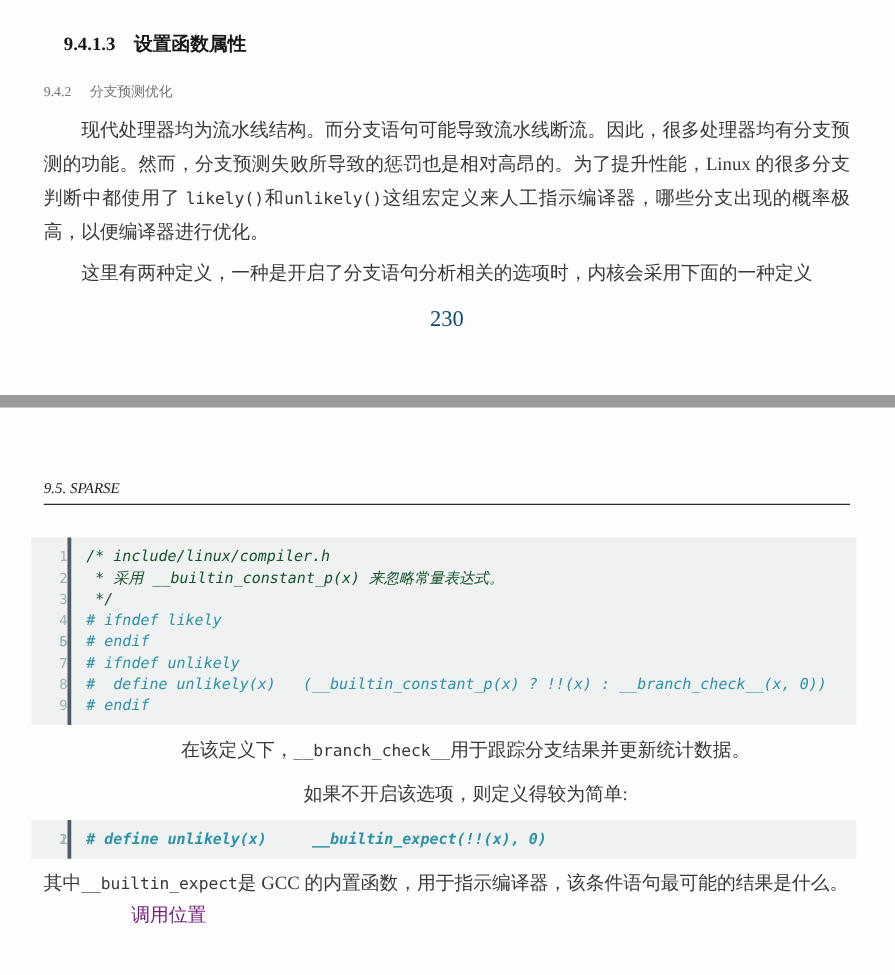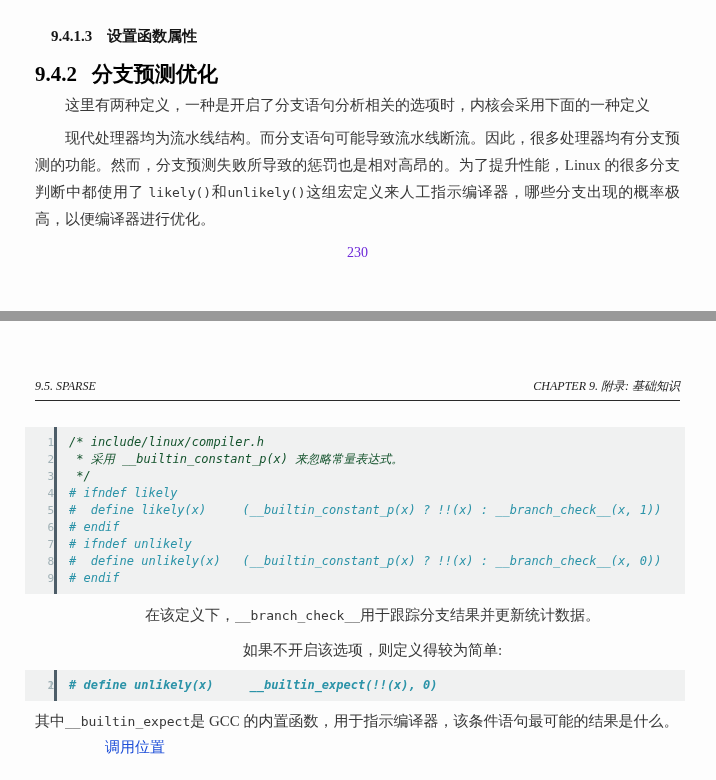--- a/index.html
+++ b/index.html
@@ -3,26 +3,26 @@
 <meta charset="utf-8">
 <style>
   html,body{margin:0;padding:0;}
   body{
     width:716px;height:780px;overflow:hidden;position:relative;
     background:#fdfdfd;color:#383838;
     font-family:"Liberation Serif","DejaVu Serif",serif;
   }
   .page1{padding:10px 36px 0 35px;}
   .h-sub{margin:16px;font-size:15px;line-height:20px;font-weight:bold;color:#161616;}
-  .h-sec{margin:12px 0 0 0;font-size:21px;line-height:24px;font-weight:bold;color:#000000;}
+  .h-sec{margin:12px 0 0 0;font-size:11px;line-height:24px;font-weight:normal;color:#737373;}
   .h-num{font-family:"Liberation Serif","DejaVu Serif",serif;}
   .h-title{margin-left:15px;font-family:"Liberation Sans","DejaVu Sans",sans-serif;}
   p.body{margin:6px 0 0 0;font-size:15px;line-height:27px;text-align:justify;text-indent:2em;}
   .tt{font-family:"DejaVu Sans Mono","Liberation Mono",monospace;font-size:13px;}
-  .pageno{margin-top:12px;text-align:center;font-size:14px;color:#6d28d9;}
+  .pageno{margin-top:12px;text-align:center;font-size:18px;color:#0c4a6e;}
   .divider{height:10px;background:#999999;margin-top:50px;width:716px;}
   .runhead{
     margin:57px 36px 0 35px;display:flex;justify-content:space-between;align-items:baseline;
     font-style:italic;font-size:12px;color:#1c1c1c;
     border-bottom:1.6px solid #2a2a2a;padding-bottom:5px;
   }
   .codeblock{
     position:relative;margin:26px 31px 0 25px;background:#f0f1f1;
     padding:7px 6px 7px 44px;
     font-family:"DejaVu Sans Mono","Liberation Mono",monospace;
@@ -34,47 +34,46 @@
   .codeblock.second{margin-top:6px;}
   .code-line{position:relative;white-space:pre;}
   .code-line .ln{
     position:absolute;left:-41px;width:26px;text-align:right;
     color:#9fb0b5;font-style:normal;font-size:11px;
   }
   .code-line.comment .ct{color:#14532d;}
   .code-line.bold .ct{font-weight:bold;}
   .para-indent{margin:8px 36px 0 35px;font-size:15px;line-height:27px;text-indent:2em;text-align:center;}
   .para-flush{margin:8px 36px 0 35px;font-size:15px;line-height:25.5px;text-align:justify;}
-  .partial{margin:2px 0 0 105px;color:#1d4ed8;font-size:15px;line-height:20px;}
+  .partial{margin:2px 0 0 105px;color:#701a75;font-size:15px;line-height:20px;}
 </style>
 </head>
 <body>
 
 <div class="page1">
   <h3 class="h-sub"><span class="h-num">9.4.1.3</span><span class="h-title">设置函数属性</span></h3>
   <h2 class="h-sec"><span class="h-num">9.4.2</span><span class="h-title">分支预测优化</span></h2>
+  <p class="body"><span>现代处理器均为流水线结构。而分支语句可能导致流水线断流。因此，很多处理器均有分支预测的功能。然而，分支预测失败所导致的惩罚也是相对高昂的。为了提升性能，Linux 的很多分支判断中都使用了 </span><span class="tt">likely()</span><span>和</span><span class="tt">unlikely()</span><span>这组宏定义来人工指示编译器，哪些分支出现的概率极高，以便编译器进行优化。</span></p>
   <p class="body">这里有两种定义，一种是开启了分支语句分析相关的选项时，内核会采用下面的一种定义</p>
-  <p class="body"><span>现代处理器均为流水线结构。而分支语句可能导致流水线断流。因此，很多处理器均有分支预测的功能。然而，分支预测失败所导致的惩罚也是相对高昂的。为了提升性能，Linux 的很多分支判断中都使用了 </span><span class="tt">likely()</span><span>和</span><span class="tt">unlikely()</span><span>这组宏定义来人工指示编译器，哪些分支出现的概率极高，以便编译器进行优化。</span></p>
   <div class="pageno">230</div>
 </div>
 
 <div class="divider"></div>
 
 <div class="runhead">
   <span>9.5. SPARSE</span>
-  <span>CHAPTER 9. 附录: 基础知识</span>
 </div>
 
 <div class="codeblock">
   <div class="code-lines">
       <div class="code-line comment"><span class="ln">1</span><span class="ct">/* include/linux/compiler.h</span></div>
       <div class="code-line comment"><span class="ln">2</span><span class="ct"> * 采用 __builtin_constant_p(x) 来忽略常量表达式。</span></div>
       <div class="code-line comment"><span class="ln">3</span><span class="ct"> */</span></div>
       <div class="code-line code"><span class="ln">4</span><span class="ct"># ifndef likely</span></div>
-      <div class="code-line code"><span class="ln">5</span><span class="ct">#  define likely(x)     (__builtin_constant_p(x) ? !!(x) : __branch_check__(x, 1))</span></div>
+      <div class="code-line code"><span class="ln">5</span></div>
       <div class="code-line code"><span class="ln">6</span><span class="ct"># endif</span></div>
       <div class="code-line code"><span class="ln">7</span><span class="ct"># ifndef unlikely</span></div>
       <div class="code-line code"><span class="ln">8</span><span class="ct">#  define unlikely(x)   (__builtin_constant_p(x) ? !!(x) : __branch_check__(x, 0))</span></div>
       <div class="code-line code"><span class="ln">9</span><span class="ct"># endif</span></div>
     </div>
 </div>
 
 <p class="para-indent"><span>在该定义下，</span><span class="tt">__branch_check__</span><span>用于跟踪分支结果并更新统计数据。</span></p>
 <p class="para-indent">如果不开启该选项，则定义得较为简单:</p>
 

